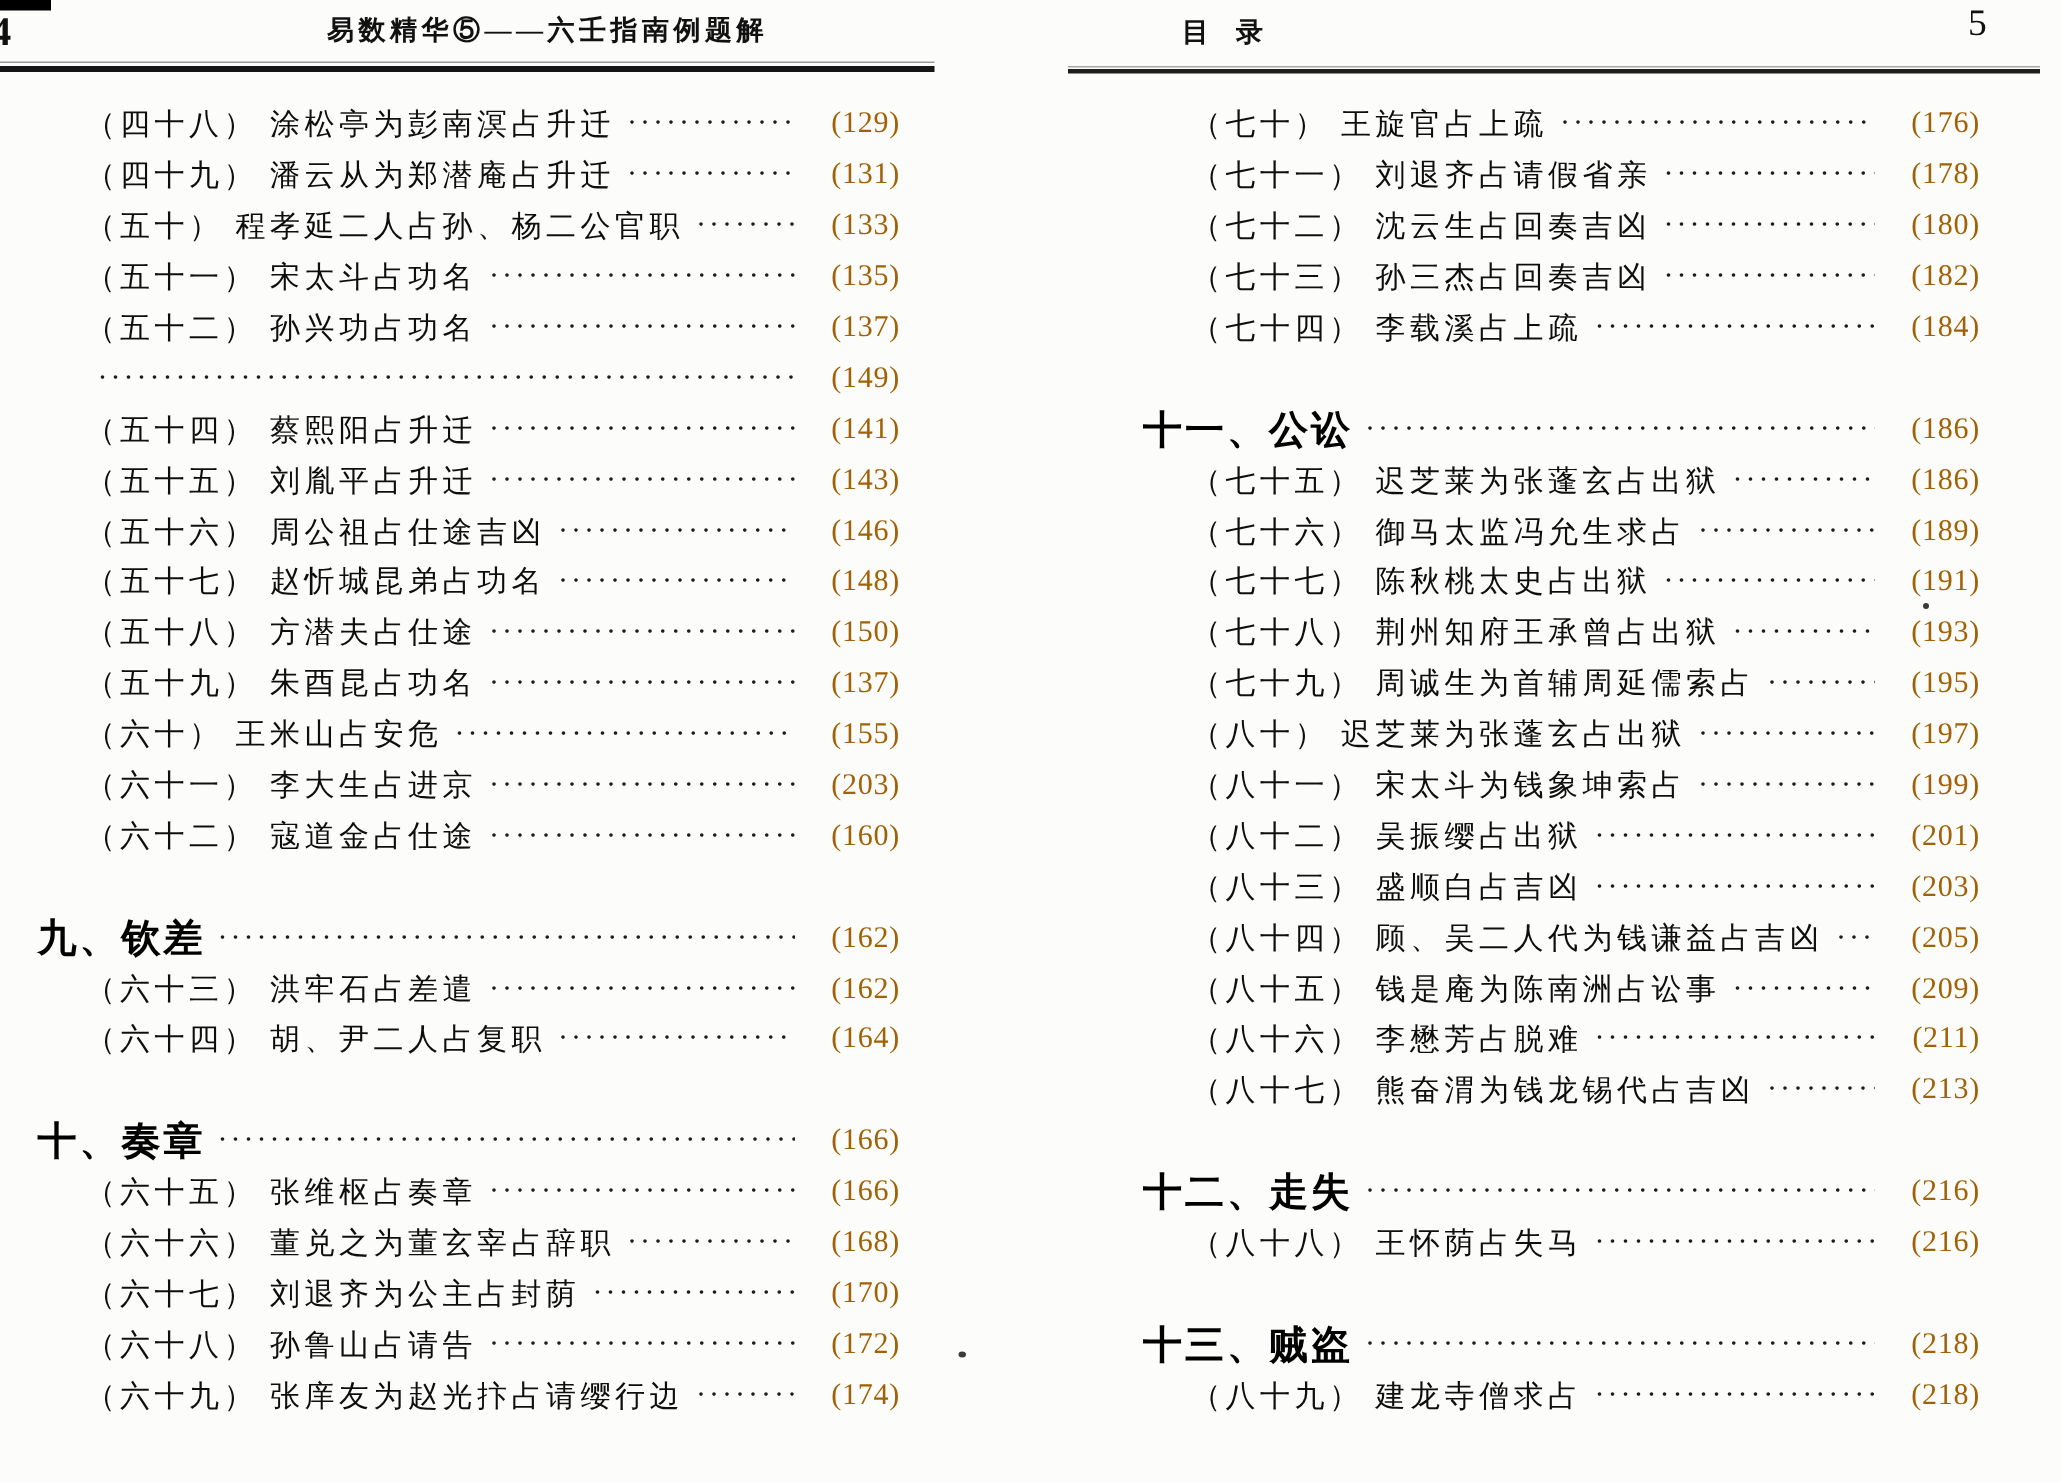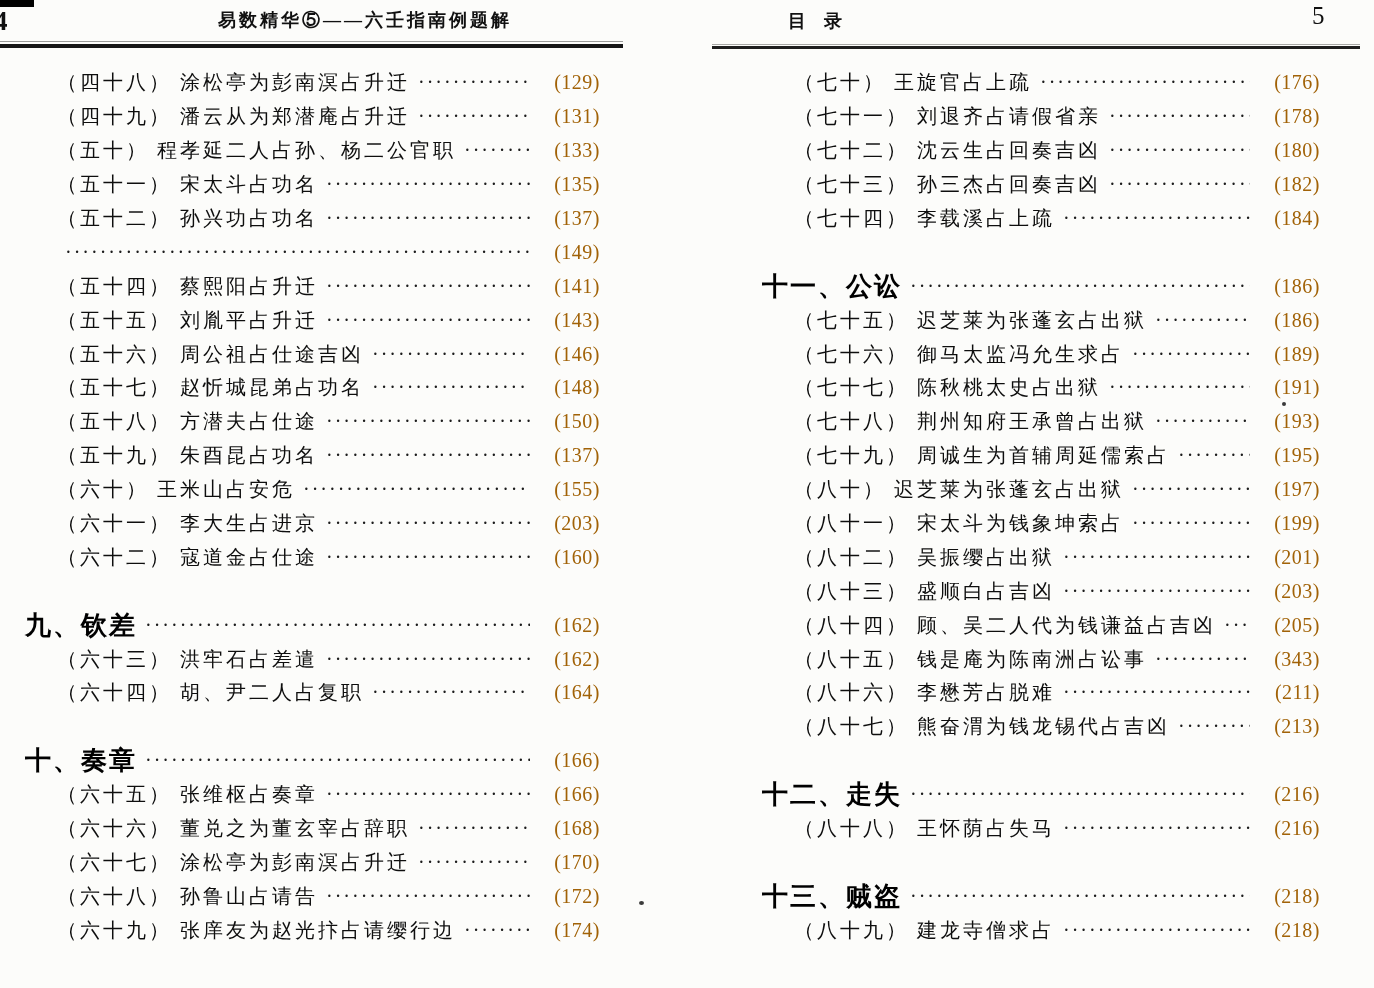--- a/index.html
+++ b/index.html
@@ -178,21 +178,21 @@
         <span class="title">（六十五） 张维枢占奏章</span>
         <span class="leader">··························································································</span>
         <span class="pagenum">(166)</span>
       </div>
       <div class="row entry">
         <span class="title">（六十六） 董兑之为董玄宰占辞职</span>
         <span class="leader">··························································································</span>
         <span class="pagenum">(168)</span>
       </div>
       <div class="row entry">
-        <span class="title">（六十七） 涂松亭为彭南溟占升迁</span>
+        <span class="title">（六十七） 刘退齐为公主占封荫</span>
         <span class="leader">··························································································</span>
         <span class="pagenum">(170)</span>
       </div>
       <div class="row entry">
         <span class="title">（六十八） 孙鲁山占请告</span>
         <span class="leader">··························································································</span>
         <span class="pagenum">(172)</span>
       </div>
       <div class="row entry">
         <span class="title">（六十九） 张庠友为赵光抃占请缨行边</span>
@@ -278,21 +278,21 @@
         <span class="pagenum">(203)</span>
       </div>
       <div class="row entry">
         <span class="title">（八十四） 顾、吴二人代为钱谦益占吉凶</span>
         <span class="leader">··························································································</span>
         <span class="pagenum">(205)</span>
       </div>
       <div class="row entry">
         <span class="title">（八十五） 钱是庵为陈南洲占讼事</span>
         <span class="leader">··························································································</span>
-        <span class="pagenum">(343)</span>
+        <span class="pagenum">(209)</span>
       </div>
       <div class="row entry">
         <span class="title">（八十六） 李懋芳占脱难</span>
         <span class="leader">··························································································</span>
         <span class="pagenum">(211)</span>
       </div>
       <div class="row entry">
         <span class="title">（八十七） 熊奋渭为钱龙锡代占吉凶</span>
         <span class="leader">··························································································</span>
         <span class="pagenum">(213)</span>

